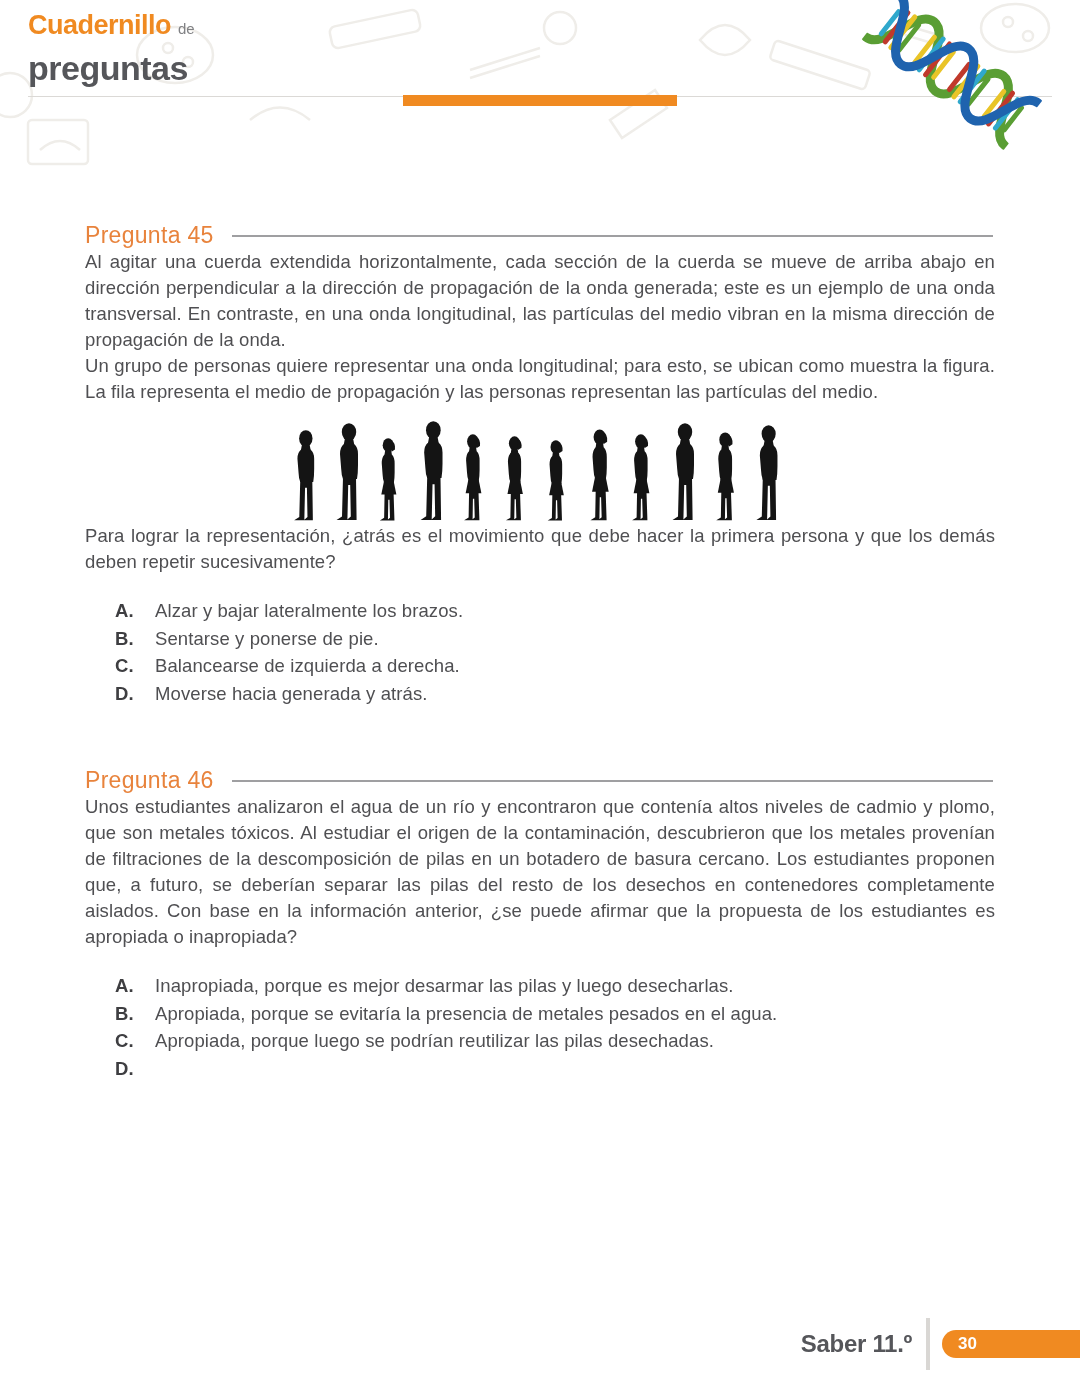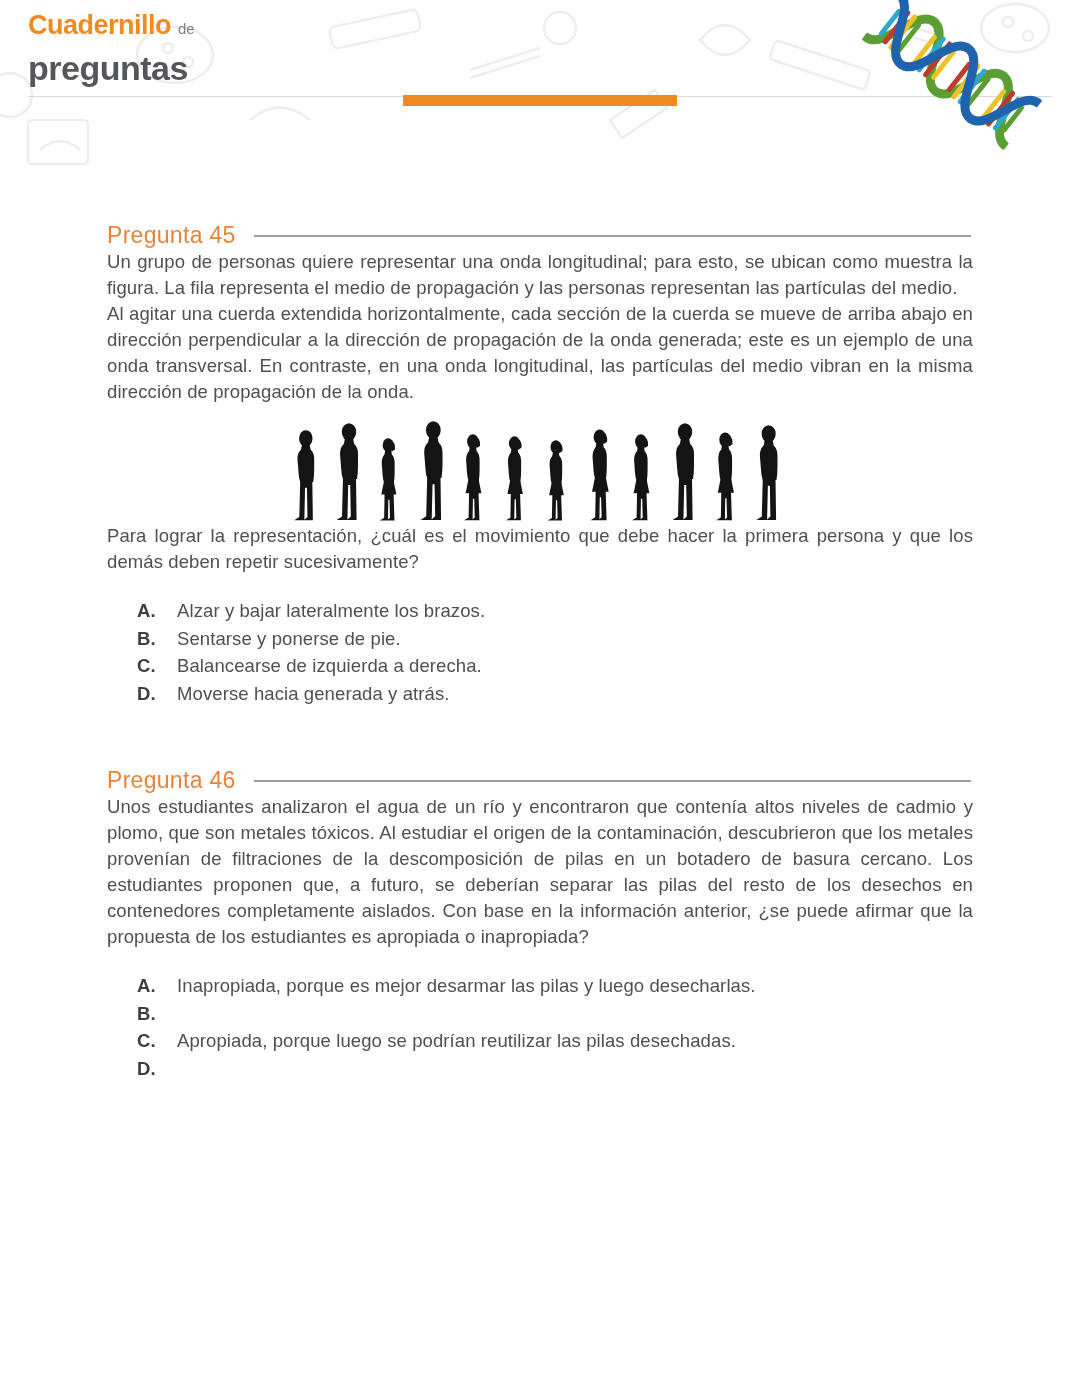--- a/index.html
+++ b/index.html
@@ -15,21 +15,21 @@
   .header{position:relative;height:106px;}
   .doodles{position:absolute;top:0;left:0;width:1080px;height:175px;pointer-events:none;}
   .logo{position:absolute;top:12px;left:28px;line-height:1;}
   .logo .l1{font-size:27px;font-weight:bold;color:#f08a21;letter-spacing:-0.5px;}
   .logo .l1 .de{font-size:15px;font-weight:normal;color:#808184;letter-spacing:0;}
   .logo .l2{font-size:34px;font-weight:bold;color:#55565a;letter-spacing:-0.5px;margin-top:12px;}
   .header-rule{position:absolute;top:96px;left:28px;width:1024px;height:1px;background:#dbd9d6;}
   .header-bar{position:absolute;top:95px;left:403px;width:274px;height:11px;background:#f08a21;}
   .dna{position:absolute;top:32px;right:38px;width:180px;height:76px;transform:rotate(38deg);transform-origin:50% 50%;}
   
-  .content{padding:0 107px;}
+  .content{padding:0 85px;}
   .qheading{display:flex;align-items:center;margin-top:116px;}
   .qheading.second{margin-top:60px;}
   .qheading .qtitle{font-size:23px;color:#e8833c;white-space:nowrap;letter-spacing:0.3px;}
   .qheading .rule{flex:1;height:2px;background:#9f9fa1;margin-left:18px;margin-right:2px;}
   p.body{font-size:18.5px;line-height:26px;text-align:justify;margin:0;letter-spacing:0.1px;}
   .mt34{margin-top:32px;} .mt26{margin-top:26px;} .mt16{margin-top:16px;} .mt32{margin-top:30px;}
   
   .figure-people{position:relative;height:102px;margin:16px auto 0 auto;width:500px;}
   .person{position:absolute;bottom:0;fill:#141414;}
   
@@ -129,22 +129,22 @@
     </svg>
   </div>
 
   <div class="content">
 
     <div class="qheading">
       <span class="qtitle">Pregunta 45</span>
       <span class="rule"></span>
     </div>
 
+    <p class="body mt34">Al agitar una cuerda extendida horizontalmente, cada sección de la cuerda se mueve de arriba abajo en dirección perpendicular a la dirección de propagación de la onda generada; este es un ejemplo de una onda transversal. En contraste, en una onda longitudinal, las partículas del medio vibran en la misma dirección de propagación de la onda.</p>
     <p class="body mt26">Un grupo de personas quiere representar una onda longitudinal; para esto, se ubican como muestra la figura. La fila representa el medio de propagación y las personas representan las partículas del medio.</p>
-    <p class="body mt34">Al agitar una cuerda extendida horizontalmente, cada sección de la cuerda se mueve de arriba abajo en dirección perpendicular a la dirección de propagación de la onda generada; este es un ejemplo de una onda transversal. En contraste, en una onda longitudinal, las partículas del medio vibran en la misma dirección de propagación de la onda.</p>
 
     <div class="figure-people">
         <svg viewBox="0 0 36 100" class="person" style="height: 93px; width: 33.48px; left: 0px;">
           <use href="#person-m" xlink:href="#person-m"></use>
         </svg>
         <svg viewBox="0 0 36 100" class="person" style="height: 100px; width: 36px; left: 42px;">
           <use href="#person-m" xlink:href="#person-m"></use>
         </svg>
         <svg viewBox="0 0 36 100" class="person" style="height: 86px; width: 30.96px; left: 84px;">
           <use href="#person-f" xlink:href="#person-f"></use>
@@ -171,21 +171,21 @@
           <use href="#person-m" xlink:href="#person-m"></use>
         </svg>
         <svg viewBox="0 0 36 100" class="person" style="height: 92px; width: 33.12px; left: 420px;">
           <use href="#person-f" xlink:href="#person-f"></use>
         </svg>
         <svg viewBox="0 0 36 100" class="person" style="height: 98px; width: 35.28px; left: 462px;">
           <use href="#person-m" xlink:href="#person-m"></use>
         </svg>
       </div>
 
-    <p class="body mt16">Para lograr la representación, ¿cuál es el movimiento que debe hacer la primera persona y que los demás deben repetir sucesivamente?</p>
+    <p class="body mt16">Para lograr la representación, ¿atrás es el movimiento que debe hacer la primera persona y que los demás deben repetir sucesivamente?</p>
 
     <div class="options">
       <div class="option">
         <span class="letter">A.</span>
         <span class="text">Alzar y bajar lateralmente los brazos.</span>
       </div>
       <div class="option">
         <span class="letter">B.</span>
         <span class="text">Sentarse y ponerse de pie.</span>
       </div>
@@ -206,26 +206,32 @@
 
     <p class="body mt32">Unos estudiantes analizaron el agua de un río y encontraron que contenía altos niveles de cadmio y plomo, que son metales tóxicos. Al estudiar el origen de la contaminación, descubrieron que los metales provenían de filtraciones de la descomposición de pilas en un botadero de basura cercano. Los estudiantes proponen que, a futuro, se deberían separar las pilas del resto de los desechos en contenedores completamente aislados. Con base en la información anterior, ¿se puede afirmar que la propuesta de los estudiantes es apropiada o inapropiada?</p>
 
     <div class="options">
       <div class="option">
         <span class="letter">A.</span>
         <span class="text">Inapropiada, porque es mejor desarmar las pilas y luego desecharlas.</span>
       </div>
       <div class="option">
         <span class="letter">B.</span>
+        <span class="text">Apropiada, porque se evitaría la presencia de metales pesados en el agua.</span>
       </div>
       <div class="option">
         <span class="letter">C.</span>
         <span class="text">Apropiada, porque luego se podrían reutilizar las pilas desechadas.</span>
       </div>
       <div class="option">
         <span class="letter">D.</span>
       </div>
     </div>
 
   </div>
 
+  <div class="footer">
+    <span class="brand">Saber 11.º</span>
+    <span class="vdivider"></span>
+    <span class="page-pill">30</span>
+  </div>
 
 </div>
 
 </body></html>

